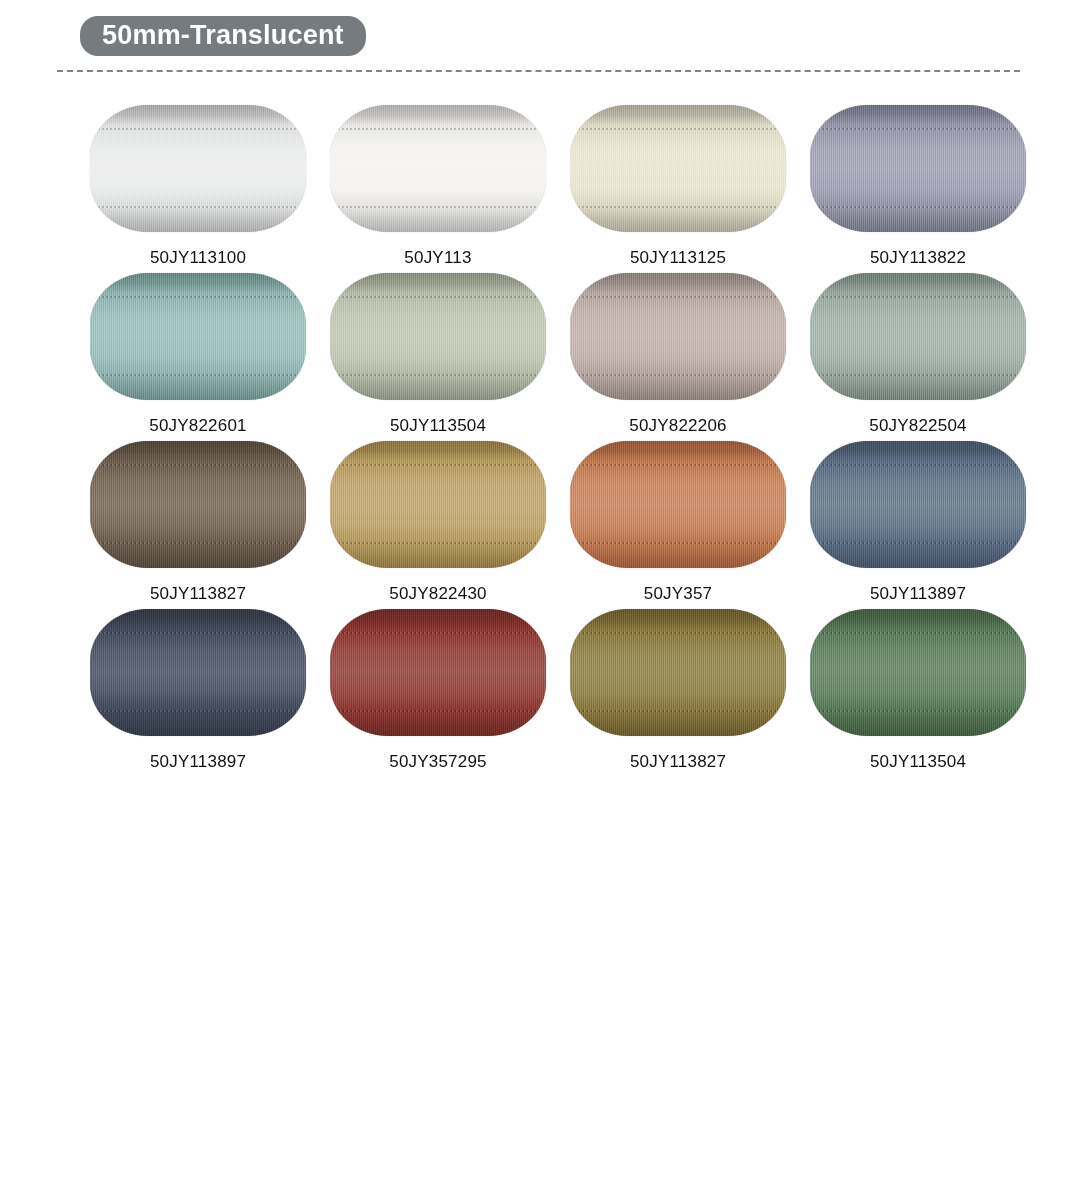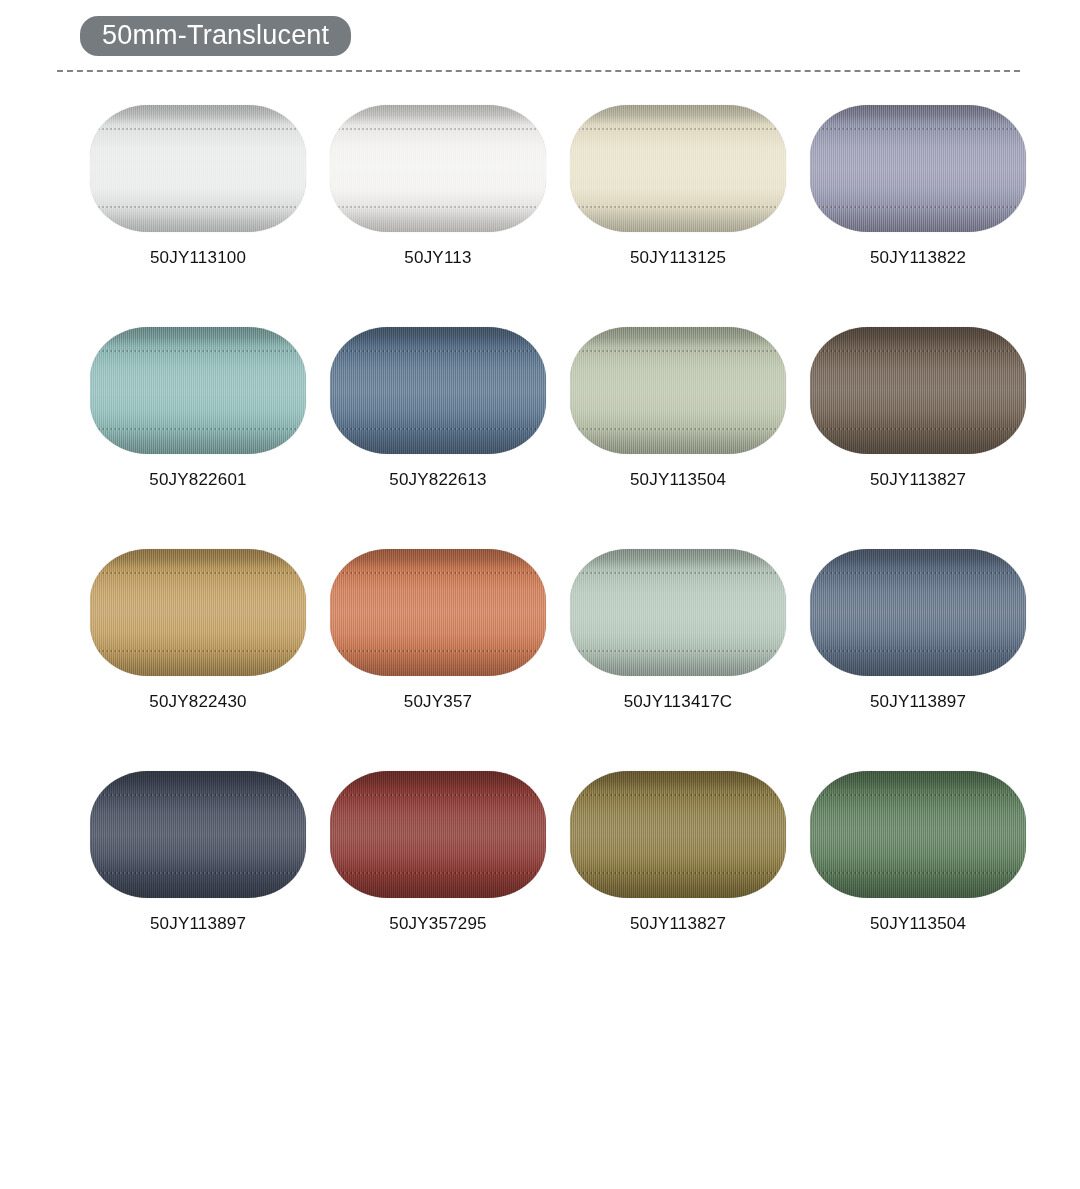--- a/index.html
+++ b/index.html
@@ -26,21 +26,21 @@
   .title-pill {
     display: inline-block;
     margin-left: 80px;
     background: #767b7f;
     color: #ffffff;
     border-radius: 18px;
     padding: 4px 22px 6px 22px;
     font-size: 27px;
     line-height: 30px;
     letter-spacing: 0.2px;
-    font-weight: 400;
+    font-weight: 700;
     white-space: nowrap;
   }
 
   .divider {
     position: absolute;
     left: 57px;
     top: 70px;
     width: 963px;
     height: 0;
     border-top: 2px dashed #6e6e6e;
@@ -55,21 +55,21 @@
     width: 1080px;
     display: grid;
     grid-template-columns: repeat(4, 240px);
     justify-content: start;
     padding-left: 78px;
     box-sizing: border-box;
     row-gap: 0px;
   }
   .cell {
     width: 240px;
-    height: 222px;
+    height: 168px;
     display: flex;
     flex-direction: column;
     align-items: center;
   }
 
   .swatch {
     width: 216px;
     height: 127px;
     border-radius: 58px / 52px;
     position: relative;
@@ -190,38 +190,47 @@
     <div class="cell">
       <div class="swatch" style="background: rgb(145, 188, 185);">
         <div class="bands"></div>
         <div class="ribs"></div>
         <div class="seams"></div>
         <div class="vignette"></div>
       </div>
       <div class="label">50JY822601</div>
     </div>
     <div class="cell">
-      <div class="swatch" style="background: rgb(92, 115, 140);">
-        <div class="bands"></div>
-        <div class="ribs"></div>
-        <div class="seams"></div>
-        <div class="vignette"></div>
-      </div>
-      <div class="label">50JY822613</div>
-    </div>
-    <div class="cell">
       <div class="swatch" style="background: rgb(188, 197, 173);">
         <div class="bands"></div>
         <div class="ribs"></div>
         <div class="seams"></div>
         <div class="vignette"></div>
       </div>
       <div class="label">50JY113504</div>
     </div>
     <div class="cell">
+      <div class="swatch" style="background: rgb(192, 173, 166);">
+        <div class="bands"></div>
+        <div class="ribs"></div>
+        <div class="seams"></div>
+        <div class="vignette"></div>
+      </div>
+      <div class="label">50JY822206</div>
+    </div>
+    <div class="cell">
+      <div class="swatch" style="background: rgb(156, 176, 165);">
+        <div class="bands"></div>
+        <div class="ribs"></div>
+        <div class="seams"></div>
+        <div class="vignette"></div>
+      </div>
+      <div class="label">50JY822504</div>
+    </div>
+    <div class="cell">
       <div class="swatch" style="background: rgb(111, 97, 83);">
         <div class="bands"></div>
         <div class="ribs"></div>
         <div class="seams"></div>
         <div class="vignette"></div>
       </div>
       <div class="label">50JY113827</div>
     </div>
     <div class="cell">
       <div class="swatch" style="background: rgb(192, 158, 99);">
@@ -235,29 +244,20 @@
     <div class="cell">
       <div class="swatch" style="background: rgb(204, 122, 86);">
         <div class="bands"></div>
         <div class="ribs"></div>
         <div class="seams"></div>
         <div class="vignette"></div>
       </div>
       <div class="label">50JY357</div>
     </div>
     <div class="cell">
-      <div class="swatch" style="background: rgb(182, 199, 187);">
-        <div class="bands"></div>
-        <div class="ribs"></div>
-        <div class="seams"></div>
-        <div class="vignette"></div>
-      </div>
-      <div class="label">50JY113417C</div>
-    </div>
-    <div class="cell">
       <div class="swatch" style="background: rgb(95, 111, 132);">
         <div class="bands"></div>
         <div class="ribs"></div>
         <div class="seams"></div>
         <div class="vignette"></div>
       </div>
       <div class="label">50JY113897</div>
     </div>
     <div class="cell">
       <div class="swatch" style="background: rgb(69, 76, 92);">

